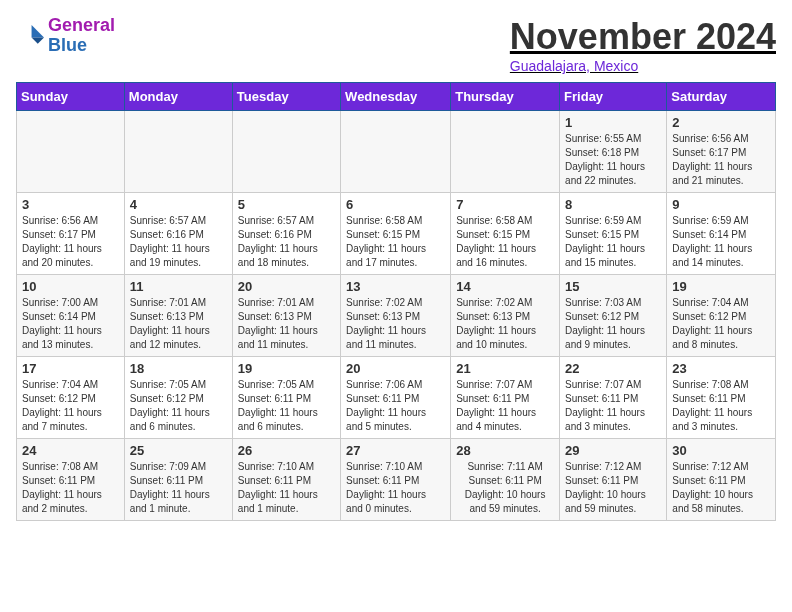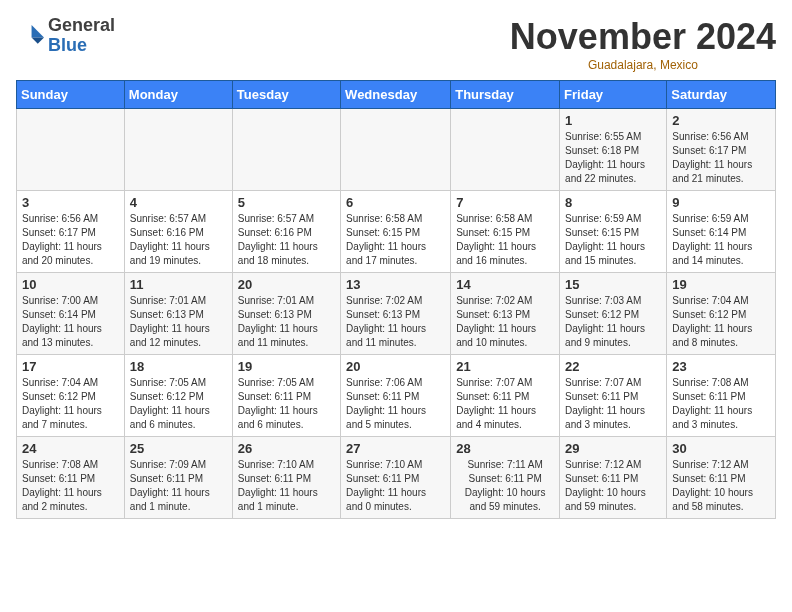--- a/index.html
+++ b/index.html
@@ -19,45 +19,46 @@
     .logo {
       display: flex;
       align-items: center;
       gap: 4px;
     }
     .logo-text {
       font-size: 18px;
       font-weight: bold;
       line-height: 1.1;
     }
-    .logo-text span.general { color: #404040; }
+    .logo-text span.general { color: #a21caf; }
     .logo-text span.blue { color: #2a6db5; }
     .logo-icon {
       width: 28px;
       height: 28px;
     }
     .title-block {
-      text-align: center;
+      text-align: left;
+      text-decoration: underline;
     }
     .month-title {
       font-size: 36px;
       font-weight: bold;
       color: #333;
     }
     .subtitle {
-      font-size: 12px;
-      color: #a16207;
+      font-size: 14px;
+      color: #6d28d9;
     }
     .calendar {
       width: 100%;
       border-collapse: collapse;
       border: 1px solid #ccc;
     }
     .calendar th {
-      background: #3b82f6;
+      background: #6d28d9;
       color: #fff;
       font-size: 13px;
       font-weight: bold;
       padding: 6px 4px;
       text-align: left;
       border: 1px solid #1e5a9a;
       margin-left: 21px;
     }
     .calendar td {
       vertical-align: top;

